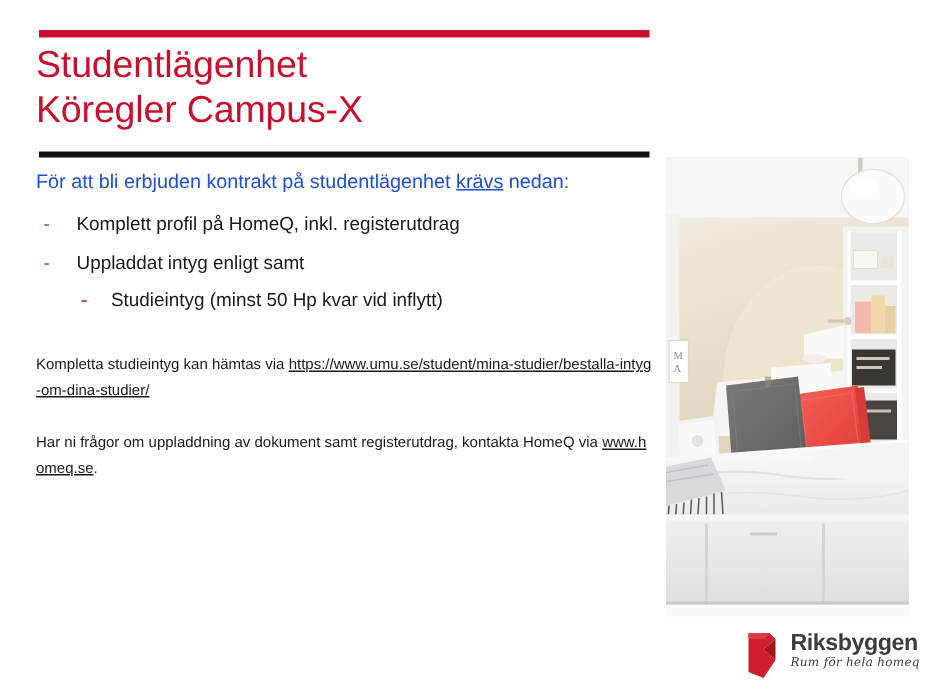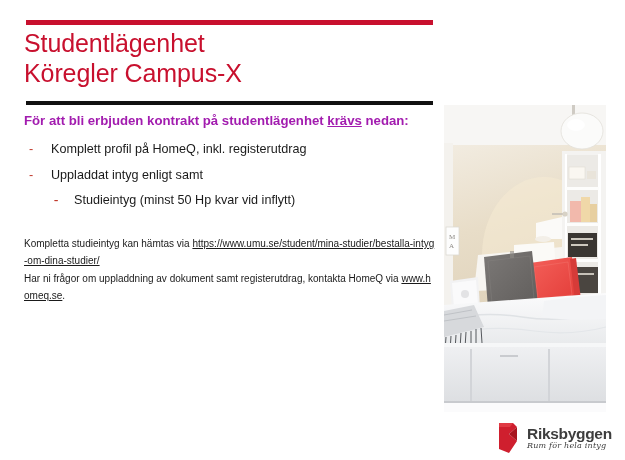--- a/index.html
+++ b/index.html
@@ -52,24 +52,24 @@
   
   .body-col {
     position: absolute;
     left: 24px;
     top: 112px;
     width: 412px;
   }
 
   .lead {
     font-size: 13.2px;
-    font-weight: bold;
+    font-weight: normal;
     line-height: 17px;
     margin: 0 0 12px 0;
-    color: #a21caf;
+    color: #1d4ed8;
   }
   .lead .u { text-decoration: underline; }
 
   ul.l1 {
     list-style: none;
     margin: 0;
     padding: 0;
   }
   ul.l1 > li {
     position: relative;
@@ -108,21 +108,21 @@
     color: #c0392b;
   }
 
   .para {
     font-size: 10px;
     line-height: 16.5px;
     margin: 0;
     color: #1a1a1a;
   }
   .para-1 { margin-top: 28px; }
-  .para-2 { margin-top: 2px; }
+  .para-2 { margin-top: 19px; }
   .link {
     text-decoration: underline;
     color: #1a1a1a;
     word-break: break-all;
   }
 
   
   .photo {
     position: absolute;
     left: 444px;
@@ -135,21 +135,21 @@
   .photo svg { display: block; }
 
   
   .logo {
     position: absolute;
     left: 497px;
     top: 421px;
     width: 118px;
     height: 34px;
     display: flex;
-    align-items: center;
+    align-items: flex-start;
   }
   .logo-mark {
     width: 24px;
     height: 32px;
     flex: 0 0 24px;
     margin-right: 6px;
   }
   .logo-text { line-height: 1; }
   .logo-word {
     display: block;
@@ -336,15 +336,15 @@
 </div>
 
 <div class="logo">
   <svg class="logo-mark" viewBox="0 0 24 32" aria-hidden="true">
     <path d="M2 1 H16 L20 5 L12 12 L20 19 L12 31 L2 27 Z" fill="#cf1f2e"></path>
     <path d="M12 12 L20 5 L20 19 Z" fill="#a8151f"></path>
     <path d="M2 1 H16 L13 5 H2 Z" fill="#e03a44"></path>
   </svg>
   <span class="logo-text">
     <span class="logo-word">Riksbyggen</span>
-    <span class="logo-tag">Rum för hela intyg</span>
+    <span class="logo-tag">Rum för hela homeq</span>
   </span>
 </div>
 
 </body></html>

